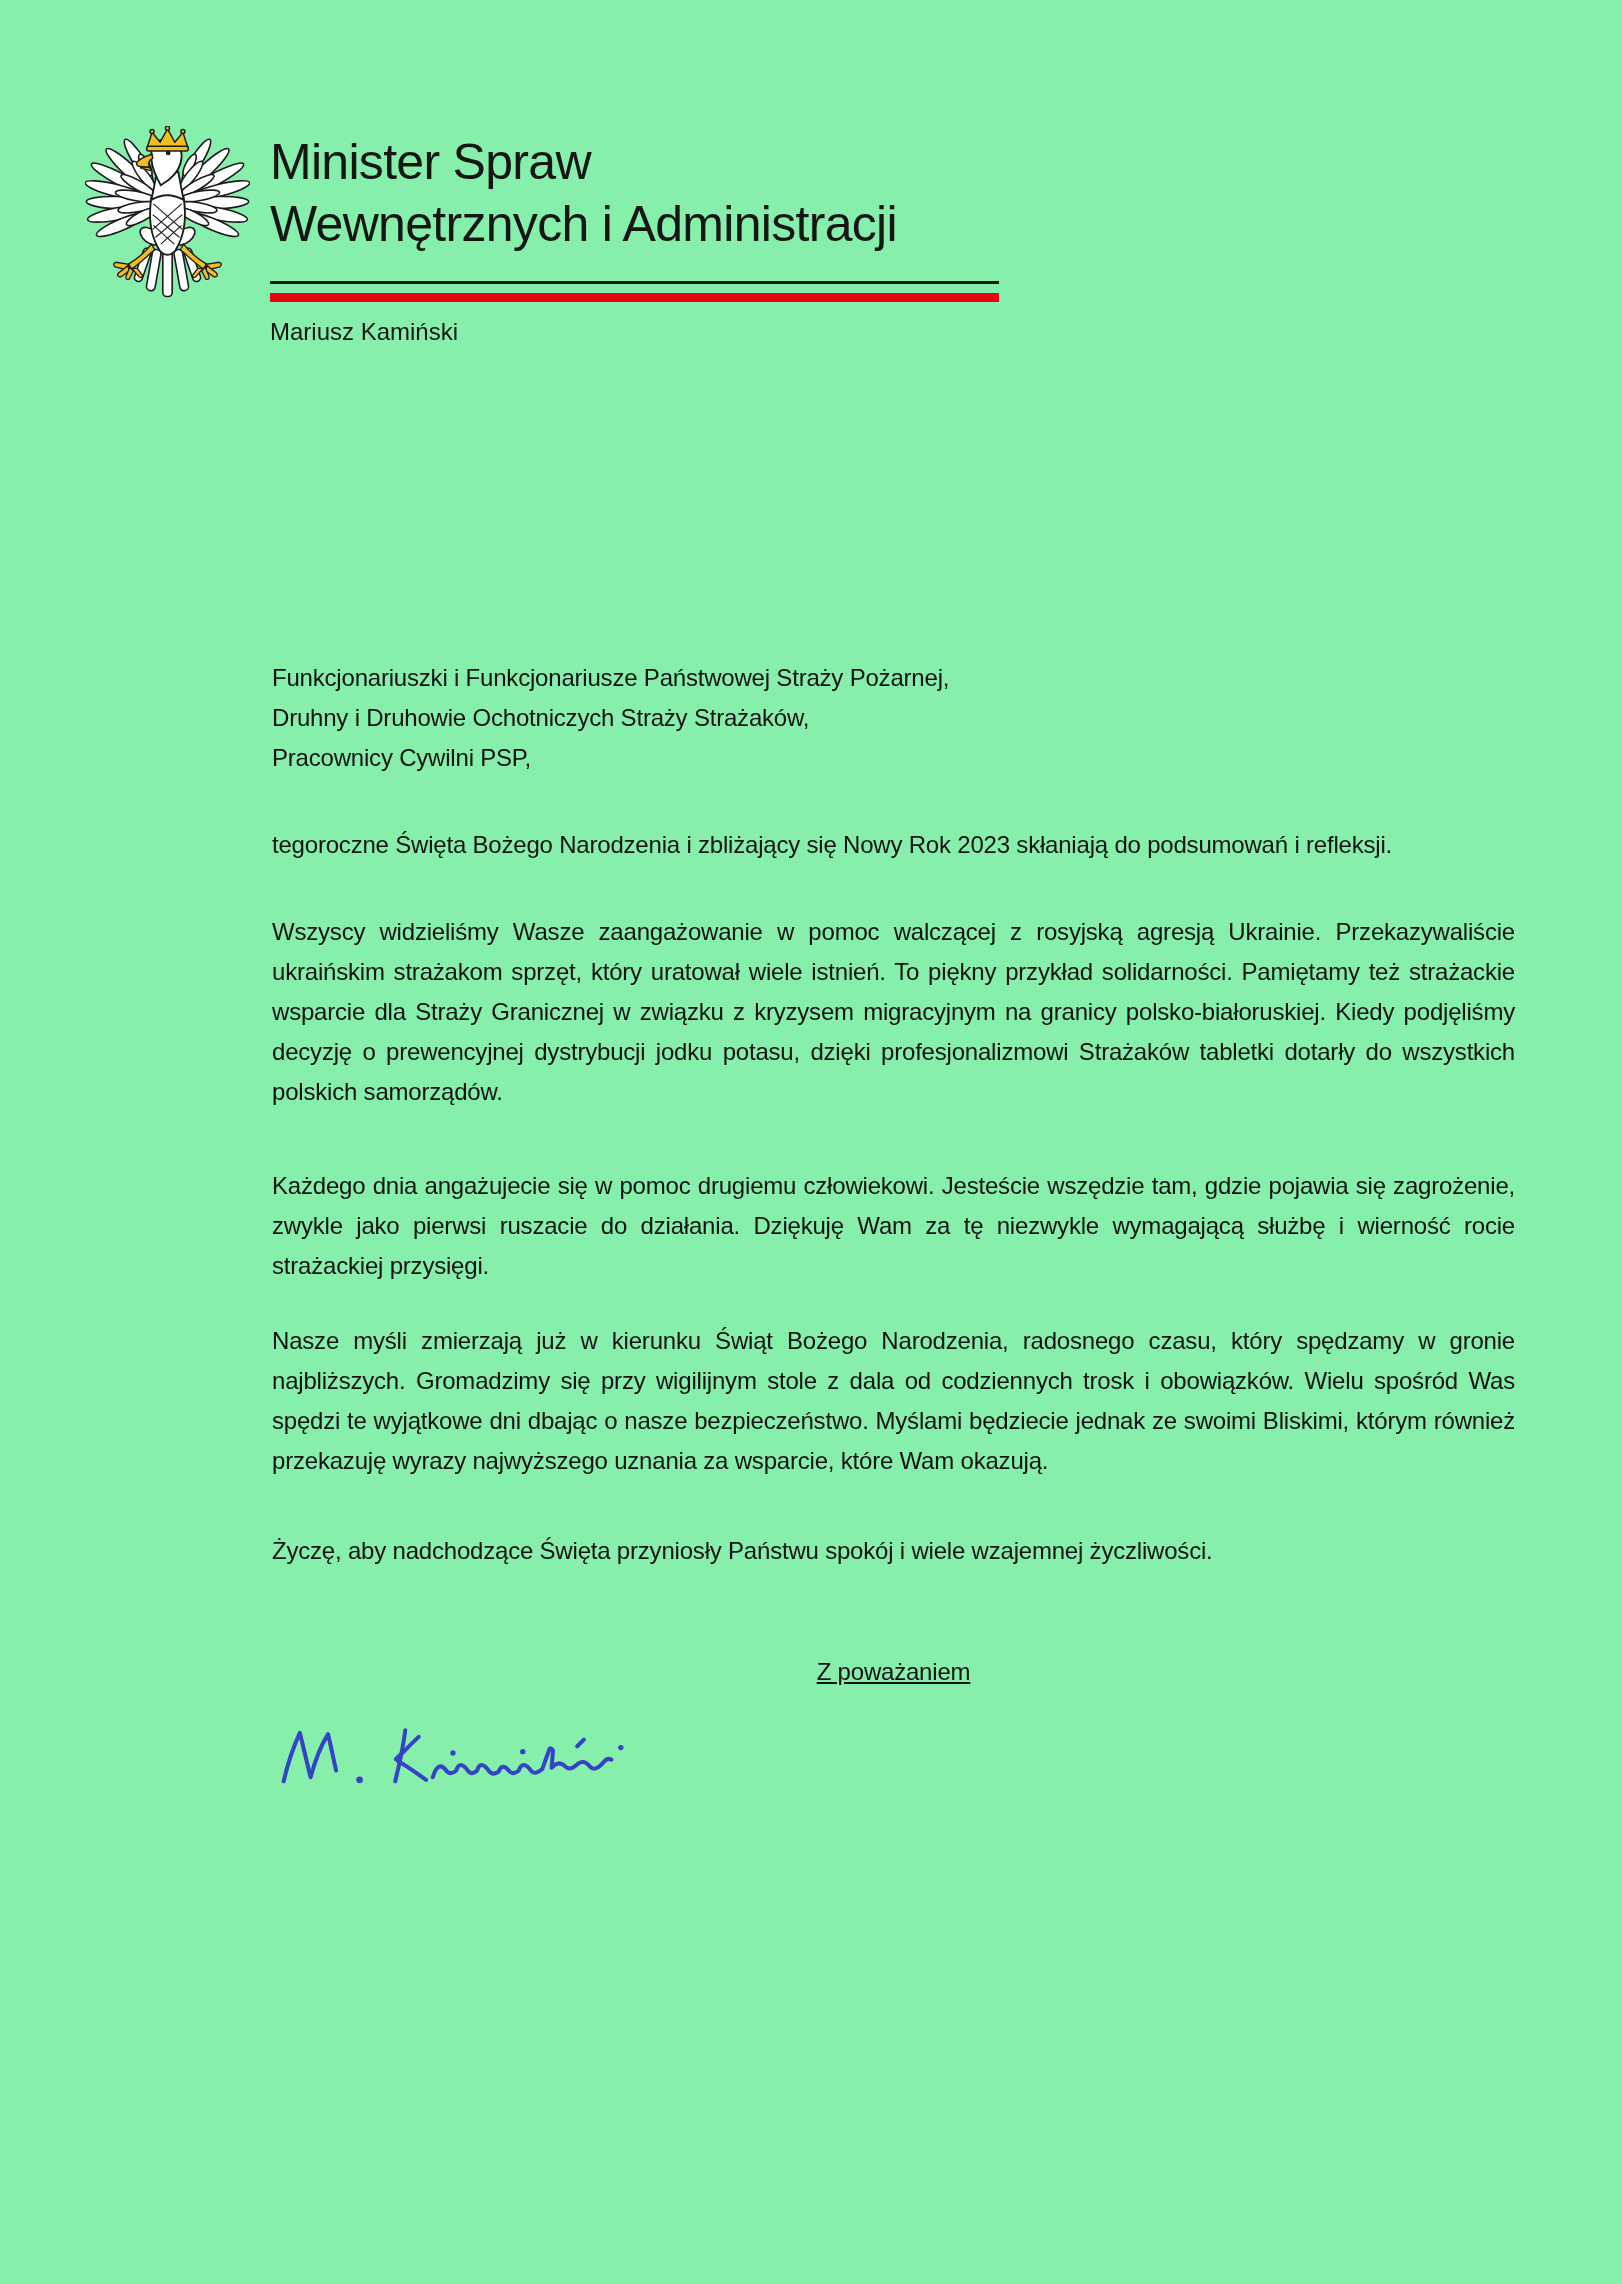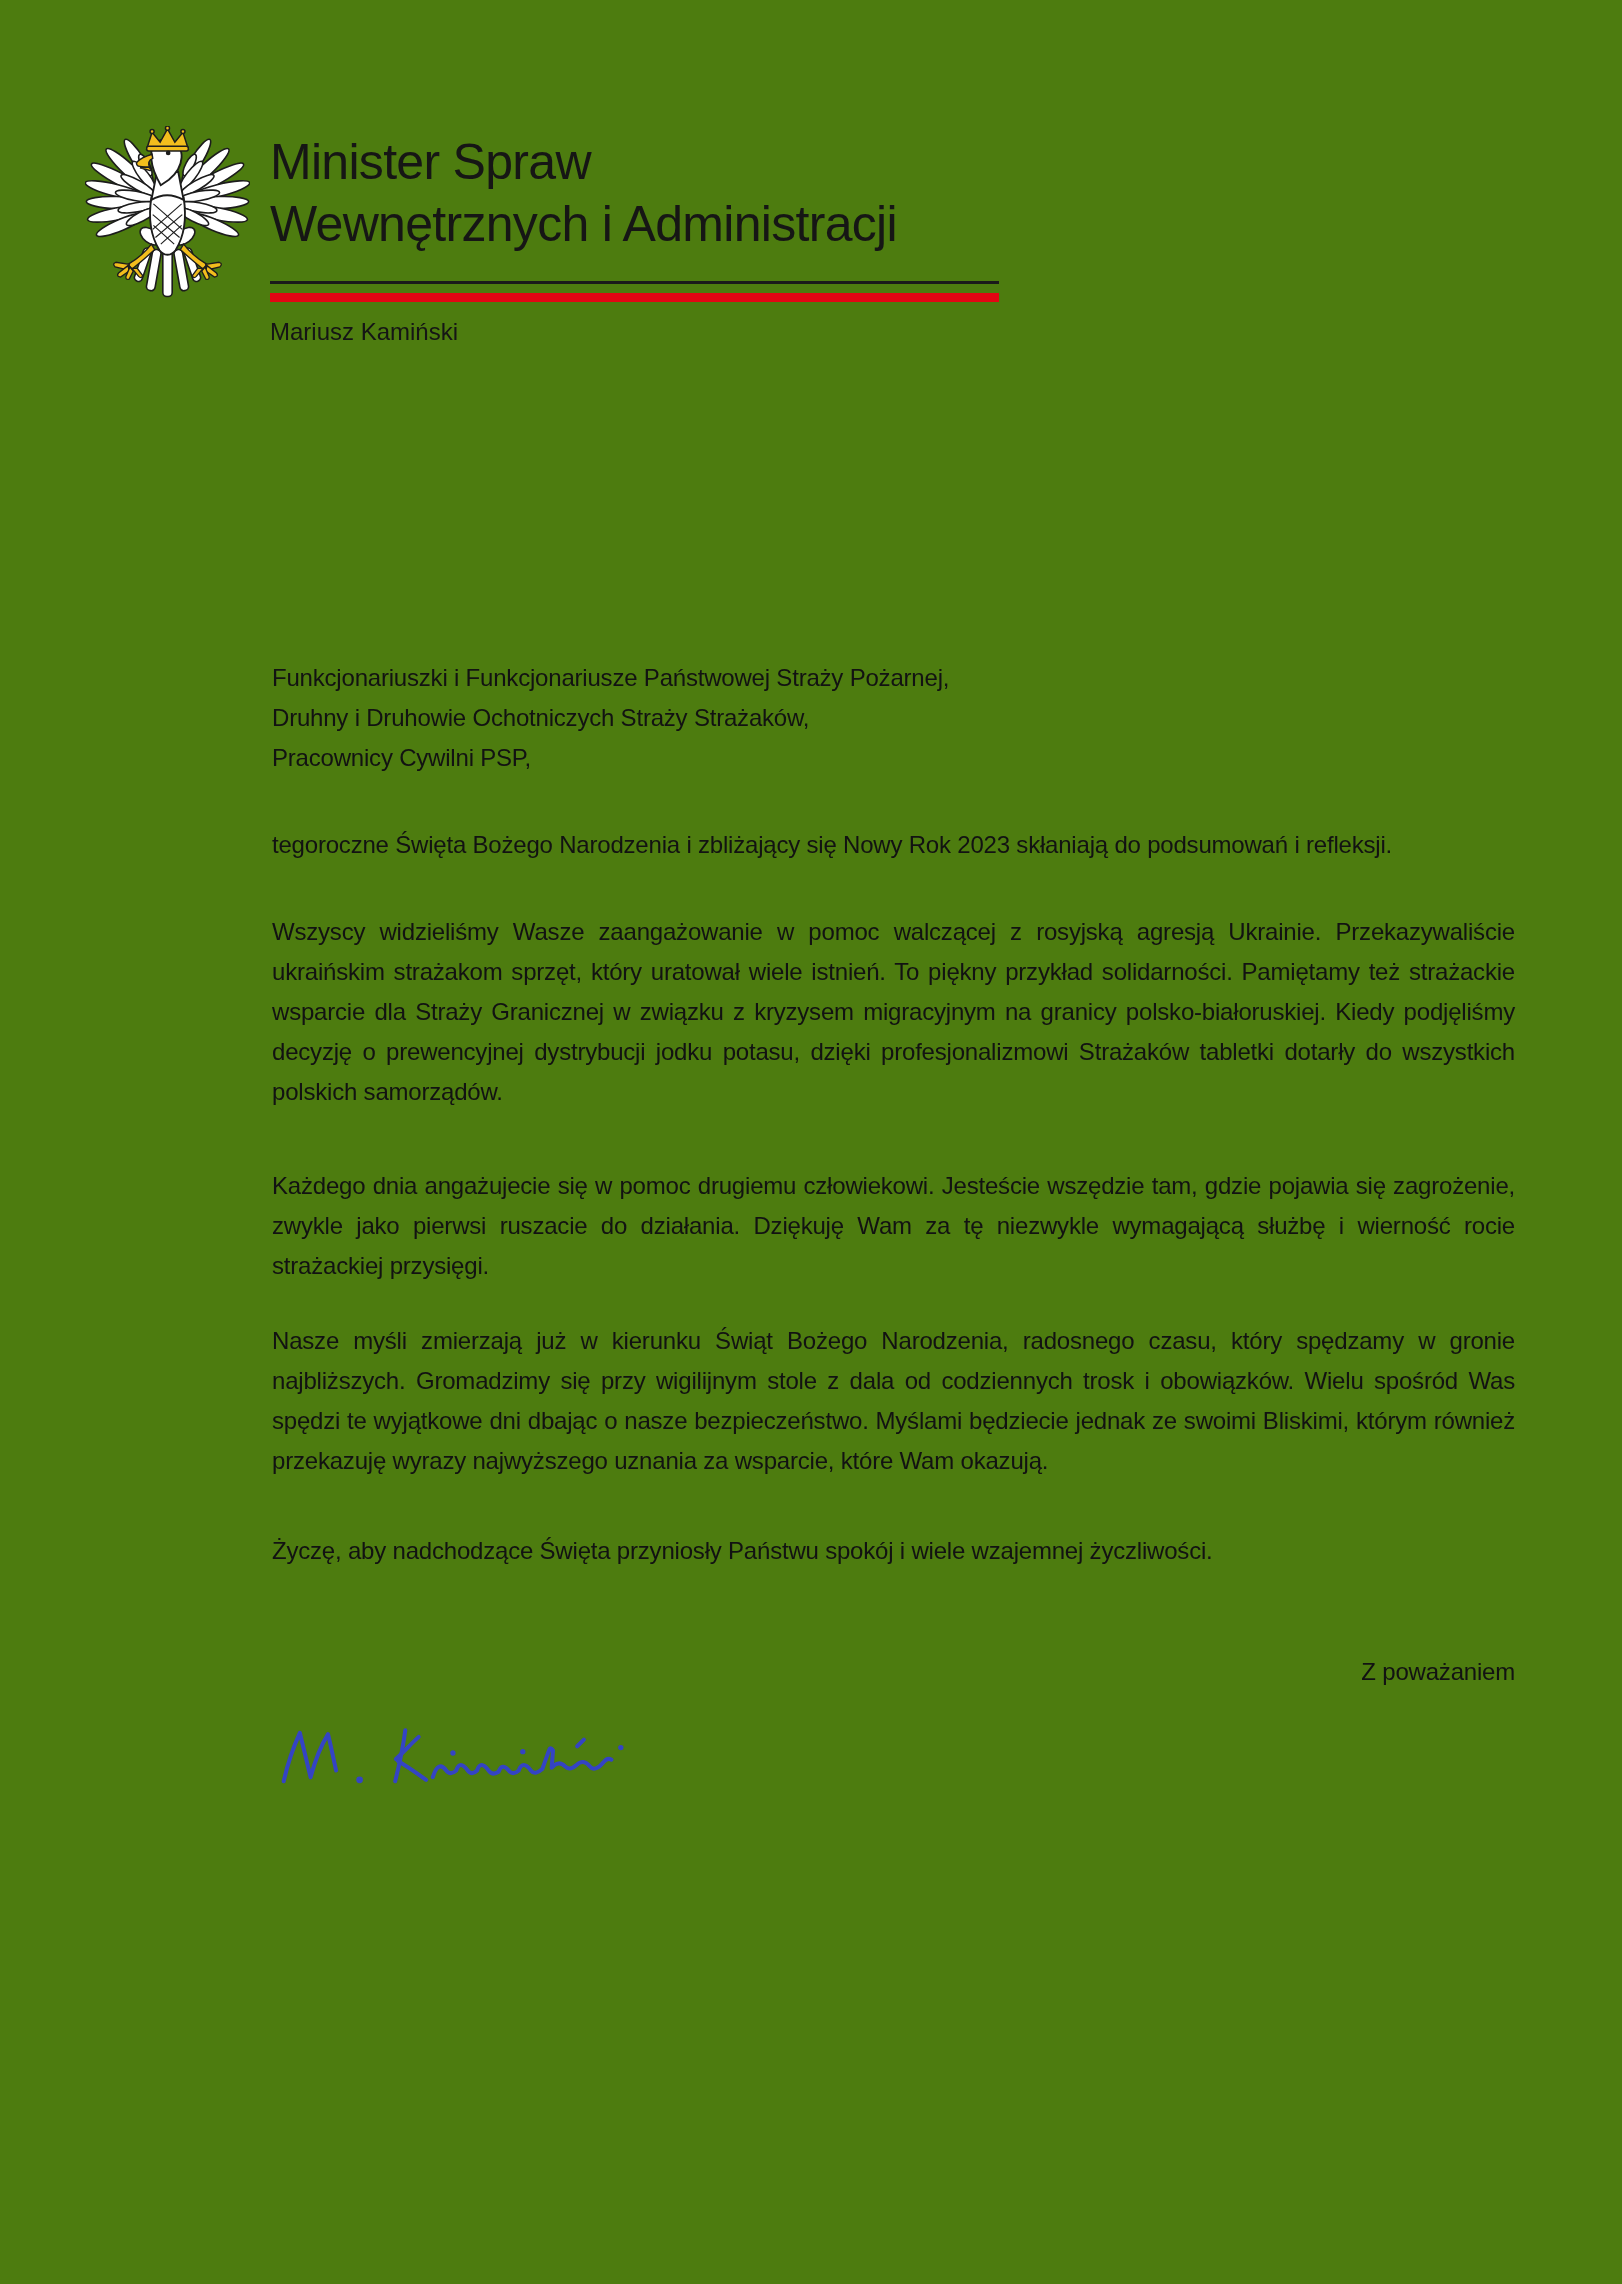--- a/index.html
+++ b/index.html
@@ -1,19 +1,19 @@
 <!DOCTYPE html>
 <html style="font-size:10.7px"><head>
 <meta charset="utf-8">
 <style>
   html,body{margin:0;padding:0;background:#888;}
   .page{
     position:relative;
     width:1622px;height:2284px;
-    background:#4d7c0f;
+    background:#86efac;
     font-family:"Liberation Sans","DejaVu Sans",sans-serif;
     color:#151515;
     overflow:hidden;
   }
   .emblem{position:absolute;left:85px;top:126px;width:165px;height:176px;}
   .title{
     position:absolute;left:270px;top:131px;
     font-size:50px;line-height:62px;letter-spacing:-0.7px;
     color:#161615;white-space:nowrap;
   }
@@ -27,21 +27,21 @@
     position:absolute;left:272px;top:658px;width:1243px;
     font-size:24px;line-height:40px;letter-spacing:-0.2px;color:#121212;
   }
   .salutation{margin:0 0 47px 0;text-align:left;}
   .body-col p{margin:0;text-align:justify;}
   .mb-a{margin-bottom:47px !important;}
   .mb-b{margin-bottom:54px !important;}
   .mb-c{margin-bottom:35px !important;}
   .mb-d{margin-bottom:50px !important;}
   .mb-e{margin-bottom:81px !important;}
-  .closing{margin:0;text-align:right;}
+  .closing{margin:0;text-align:center;text-decoration:underline;}
   .signature{margin-top:30px;margin-left:4.7px;width:366px;height:64px;}
   svg{display:block;}
 </style>
 </head>
 <body>
 
 <div class="page">
 
   <div class="emblem">
     <svg viewBox="0 0 246 262" width="165" height="176">

